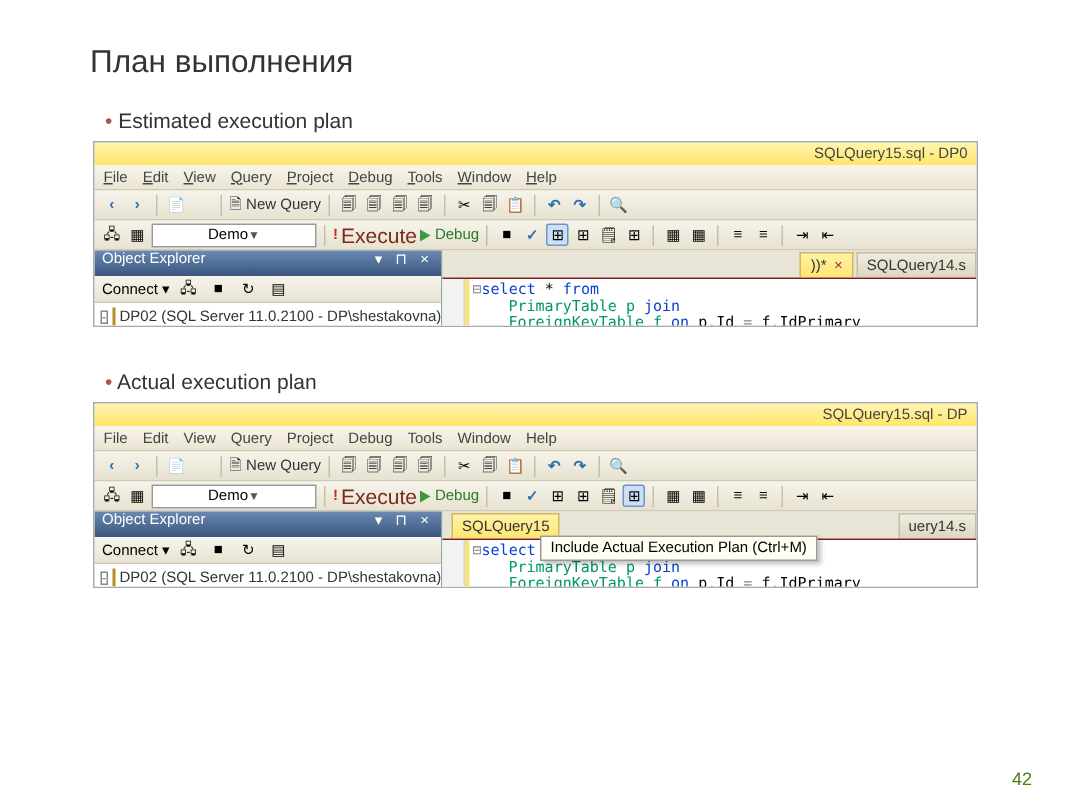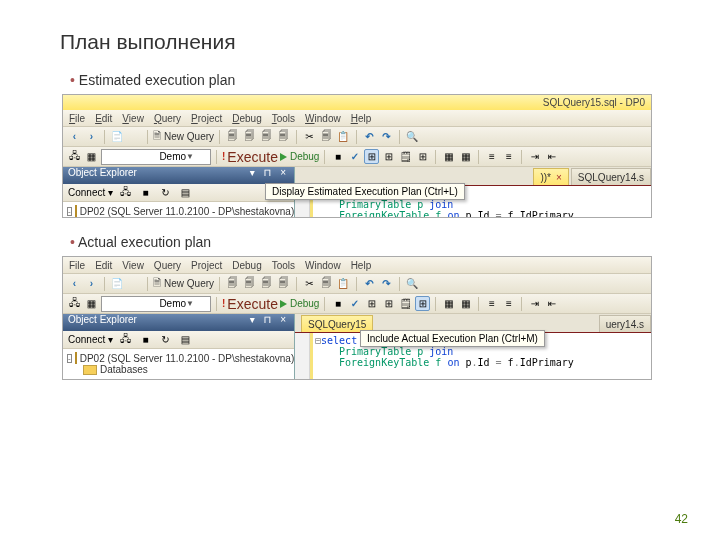--- a/index.html
+++ b/index.html
@@ -1,29 +1,29 @@
 <!DOCTYPE html>
 <html><head>
 <meta charset="utf-8">
 <style>
   * { box-sizing: border-box; margin: 0; padding: 0; }
   body { width: 720px; height: 540px; font-family: "Segoe UI", Tahoma, sans-serif; background: #fff; position: relative; }
   .slide-title { font-size: 21px; color: #333; padding: 30px 0 14px 60px; font-weight: 400; }
   .bullet { font-size: 14px; color: #333; padding: 4px 0 6px 70px; }
   .bullet::before { content: "• "; color: #a55; }
-  .app { width: 590px; height: 124px; margin: 0 0 12px 62px; border: 1px solid #aaa; font-size: 10px; overflow: hidden; position: relative; background: #f3f2ee; }
+  .app { width: 590px; height: 124px; margin: 0 0 24px 62px; border: 1px solid #aaa; font-size: 10px; overflow: hidden; position: relative; background: #f3f2ee; }
   .titlebar { height: 15px; background: linear-gradient(#fff5b0,#ffe66a); display: flex; justify-content: flex-end; align-items: center; padding: 0 6px; font-size: 10px; color: #444; }
   .menubar { height: 17px; background: linear-gradient(#f8f5eb,#eae4d2); display: flex; gap: 10px; padding: 0 6px; align-items: center; color: #444; border-bottom: 1px solid #cfc9b5; text-align: right; }
   .menubar span u { text-decoration: underline; }
   .toolbar { height: 20px; background: linear-gradient(#f6f3ea,#e7e2d0); display: flex; align-items: center; gap: 2px; padding: 0 4px; border-bottom: 1px solid #cfc9b5; }
   .tico { width: 15px; height: 15px; display: inline-flex; justify-content: center; align-items: center; border-radius: 2px; }
   .tico.blue { color: #2a6fb0; font-weight: bold; }
   .toolbar .sep { width: 1px; height: 14px; background: #c5bfa9; margin: 0 3px; }
   .nq { display: inline-flex; align-items: center; gap: 3px; font-size: 10px; color: #333; }
-  .dbdd { height: 16px; background: #fff; border: 1px solid #999; width: 110px; display: flex; align-items: center; justify-content: flex-end; padding: 0 16px; font-size: 10px; }
+  .dbdd { height: 16px; background: #fff; border: 1px solid #999; width: 110px; display: flex; align-items: center; justify-content: center; padding: 0 2px; font-size: 10px; }
   .dbdd .arrow { font-size: 8px; color: #555; }
   .exec { color: #7a2a1a; font-size: 14px; display: inline-flex; align-items: center; gap: 3px; }
   .debug-btn { color: #2a7a2a; font-size: 10px; display: inline-flex; align-items: center; gap: 3px; }
   .red-bang { color: #c22c1c; font-weight: bold; }
   .green-tri { width: 0; height: 0; border-left: 7px solid #3a9a3a; border-top: 4px solid transparent; border-bottom: 4px solid transparent; }
   .main { display: flex; height: 71px; }
   .oehdr { height: 17px; background: linear-gradient(#6a88b0,#3a567e); color: #fff; font-size: 10px; display: flex; justify-content: space-between; padding: 0 5px; }
   .oe { width: 232px; border-right: 1px solid #8aa; display: flex; flex-direction: column; }
   .connectbar { height: 18px; background: linear-gradient(#f7f4eb,#e8e3d2); display: flex; align-items: center; gap: 5px; padding: 0 5px; border-bottom: 1px solid #cfc9b5; }
   .tree { background: #fff; flex: 1; padding: 3px 4px; font-size: 10px; color: #333; overflow: hidden; }
@@ -143,21 +143,20 @@
             <span>DP02 (SQL Server 11.0.2100 - DP\shestakovna)</span>
           </div>
         <div class="tree-row" style="padding-left:16px;">
             <span class="db-ico"></span>
             <span>Databases</span>
           </div>
       </div>
     </div>
     <div class="right">
       <div class="tabs">
-        <div class="tooltip">Display Estimated Execution Plan (Ctrl+L)</div>
         <div style="flex:1"></div>
         <div class="tab">
             <span>))*</span> 
             <span style="margin-left:5px;color:#a33;">×</span>
           </div>
         <div class="tab inactive">SQLQuery14.s</div>
       </div>
       <div class="editor">
         <div class="gutter"></div>
           <div class="bar"></div>
@@ -165,20 +164,23 @@
         <div style="padding-left:24px;"><span class="tk-green">PrimaryTable p </span><span class="kw">join</span></div>
         <div style="padding-left:24px;"><span class="tk-green">ForeignKeyTable f </span><span class="kw">on</span><span> p</span><span class="gray">.</span><span>Id </span><span class="gray">=</span><span> f</span><span class="gray">.</span><span>IdPrimary</span></div>
       </div>
     </div>
   </div>
 </div>
 
 <div class="bullet">Actual execution plan</div>
 
 <div class="app">
+  <div class="titlebar">
+      <span>SQLQuery15.sql - DP</span>
+    </div>
   <div class="menubar">
     <span>File</span>
     <span>Edit</span>
     <span>View</span>
     <span>Query</span>
     <span>Project</span>
     <span>Debug</span>
     <span>Tools</span>
     <span>Window</span>
     <span>Help</span>

